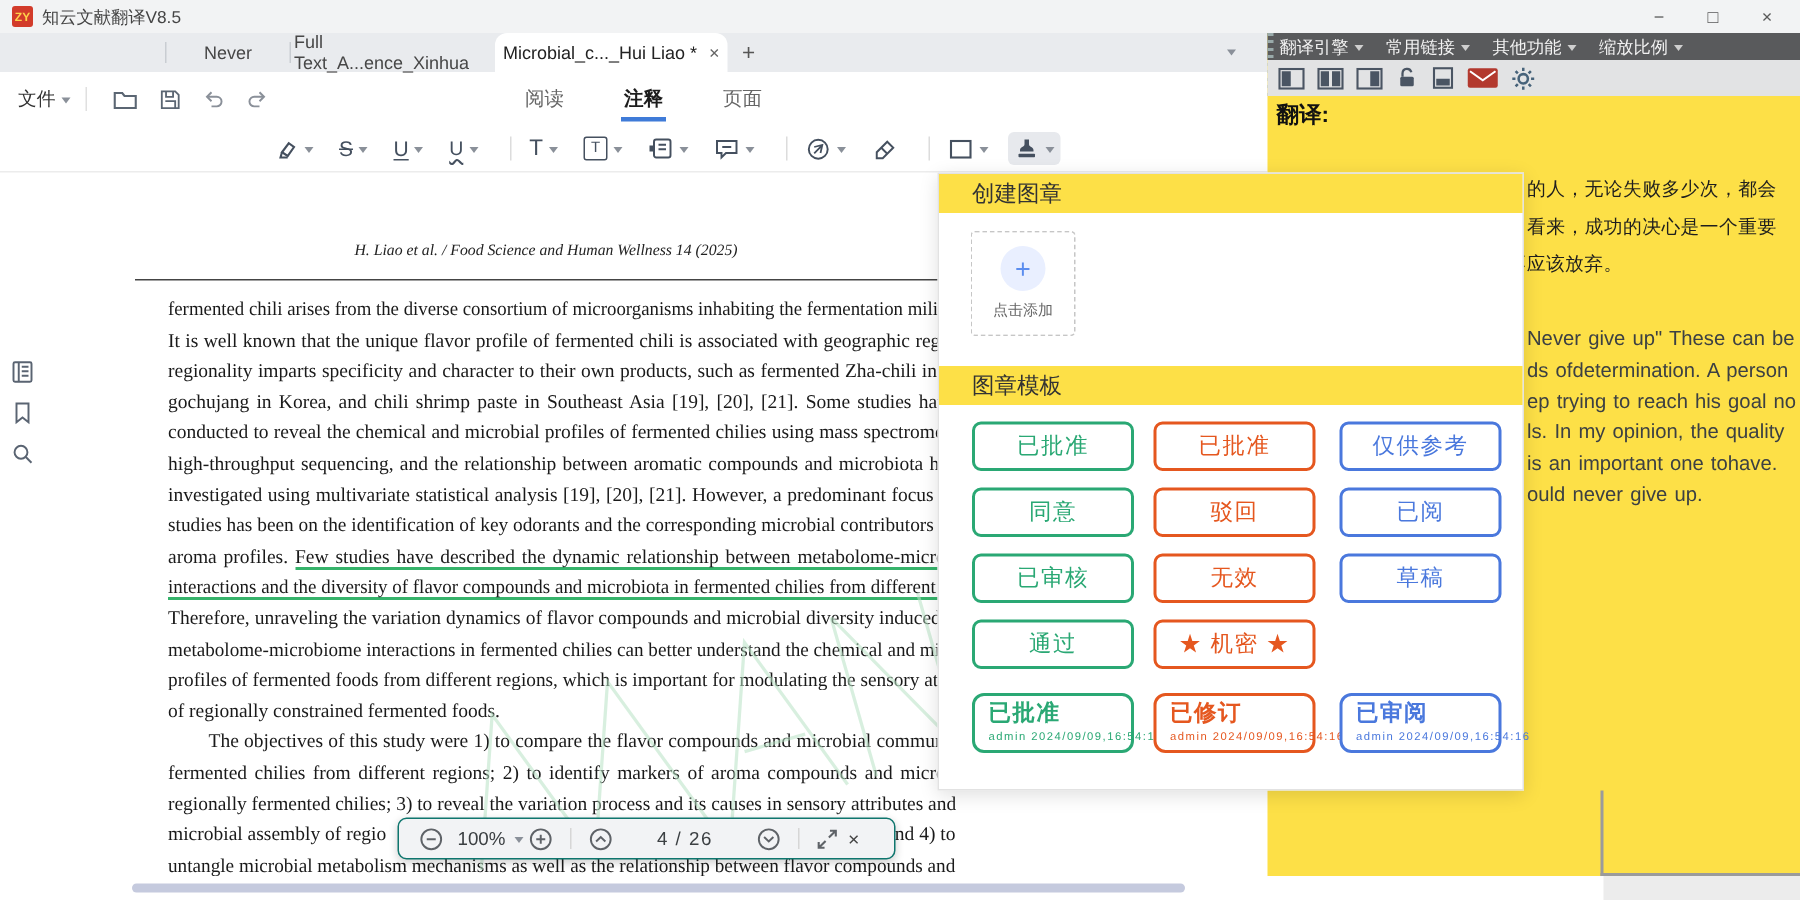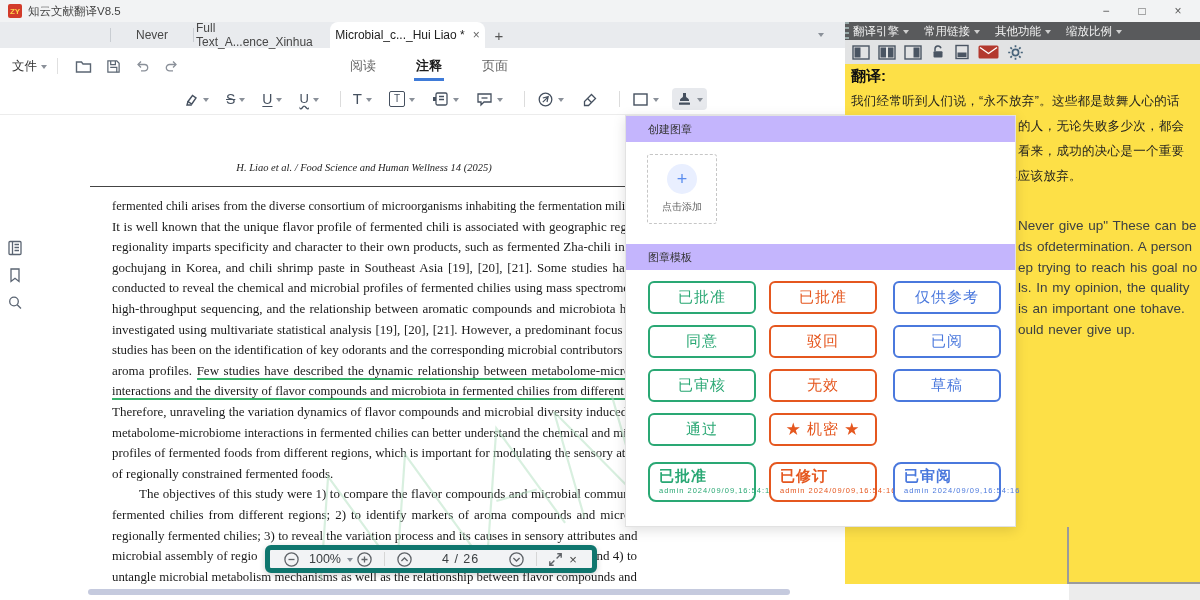--- a/index.html
+++ b/index.html
@@ -49,28 +49,28 @@
 #pdfrule{position:absolute;left:90px;top:186px;width:548px;height:1px;background:#444;z-index:2}
 #pdf-text{position:absolute;left:112px;top:196px;width:525px;z-index:2}
 .pline{width:525px;white-space:nowrap;font:13px/20.6px "Liberation Serif",serif;color:#1a1a1a;transform-origin:0 50%;height:20.6px}
 .pline.stretch{white-space:normal;text-align:justify;text-align-last:justify}
 .pline.indent{text-indent:27px}
 .pline.split{display:flex;justify-content:space-between}
 .ug{border-bottom:2px solid #36b36b}
 #watermark{position:absolute;left:250px;top:330px;z-index:3;pointer-events:none;opacity:.55}
 #hscroll{position:absolute;left:88px;top:589px;width:702px;height:6px;background:#c5cade;border-radius:3px;z-index:4;cursor:pointer}
 
-#floatbar{position:absolute;left:265px;top:545px;width:332px;height:28px;background:#f2f3f5;border:5px solid #0f766e;border-radius:6px;box-shadow:0 2px 6px rgba(0,0,0,.18);display:flex;align-items:center;padding:0 10px;z-index:30;font-size:12.5px;color:#3c4043}
+#floatbar{position:absolute;left:265px;top:545px;width:332px;height:28px;background:#f2f3f5;border:1px solid #0f766e;border-radius:6px;box-shadow:0 2px 6px rgba(0,0,0,.18);display:flex;align-items:center;padding:0 10px;z-index:30;font-size:12.5px;color:#3c4043}
 .fbtn{display:flex;align-items:center;cursor:pointer;margin:0 3px}
 .fsep{width:1px;height:14px;background:#d6d6d6;margin:0 8px}
 #zoomlevel{margin:0 2px 0 6px}
 #pageind{margin:0 26px;letter-spacing:1px}
 
 #stamp-panel{position:absolute;left:625px;top:115px;width:391px;height:412px;background:#fff;border:1px solid #e2e2e2;box-shadow:0 3px 12px rgba(0,0,0,.13);z-index:50}
-.pstrip{position:absolute;left:0;width:100%;height:26px;background:#c4b5fd;display:flex;align-items:center;padding-left:22px;font-size:11px;color:#333}
+.pstrip{position:absolute;left:0;width:100%;height:26px;background:#fde047;display:flex;align-items:center;padding-left:22px;font-size:15px;color:#333}
 #strip-create{top:0}
 #strip-templates{top:128px}
 #addbox{position:absolute;left:21px;top:38px;width:70px;height:70px;border:1.5px dashed #c6c6c6;border-radius:3px;display:flex;flex-direction:column;align-items:center;cursor:pointer}
 #addbox .plus{width:30px;height:30px;border-radius:50%;background:#e9efff;color:#5b8def;font-size:18px;display:flex;align-items:center;justify-content:center;margin-top:9px}
 #addbox .albl{font-size:10px;color:#666;margin-top:6px}
 .stamp{position:absolute;width:108px;height:33px;background:#fff;border:2px solid;border-radius:6px;display:flex;align-items:center;justify-content:center;font-size:15px;font-weight:500;letter-spacing:1px;cursor:pointer}
 .dstamp{display:block;height:40px;border-radius:8px;padding:4px 0 0 9px}
 .dstamp .lb{font-size:15px;font-weight:700;letter-spacing:1px;line-height:16px}
 .dstamp .sb{font-size:7.5px;margin-top:2px;white-space:nowrap}
 .c-green{color:#2aa874;border-color:#2aa874}
@@ -428,21 +428,20 @@
     <span class="rpi">
         <svg width="17" height="17" viewBox="0 0 17 17">
           <g stroke="#47637a" stroke-width="1.7" fill="none">
             <circle cx="8.5" cy="8.5" r="3.1"></circle>
             <path d="M8.5 1.2v2.1M8.5 13.7v2.1M1.2 8.5h2.1M13.7 8.5h2.1M3.4 3.4l1.5 1.5M12.1 12.1l1.5 1.5M13.6 3.4l-1.5 1.5M4.9 12.1l-1.5 1.5"></path>
           </g>
         </svg>
       </span>
   </div>
   <div id="rp-translabel">翻译:</div>
-  <div id="rp-cnline">我们经常听到人们说，“永不放弃”。这些都是鼓舞人心的话</div>
   <div id="rp-cnfrags">
       <div class="cnfrag" style="top: 96px;">的人，无论失败多少次，都会</div>
       <div class="cnfrag" style="top: 121px;">看来，成功的决心是一个重要</div>
       <div class="cnfrag" style="top: 146px; left: 160px;">不应该放弃。</div>
     </div>
   <div id="rp-enfrags">
       <div class="enfrag" style="top: 196px;">Never give up" These can be</div>
       <div class="enfrag" style="top: 216.8px;">ds ofdetermination. A person</div>
       <div class="enfrag" style="top: 237.6px;">ep trying to reach his goal no</div>
       <div class="enfrag" style="top: 258.4px;">ls. In my opinion, the quality</div>

